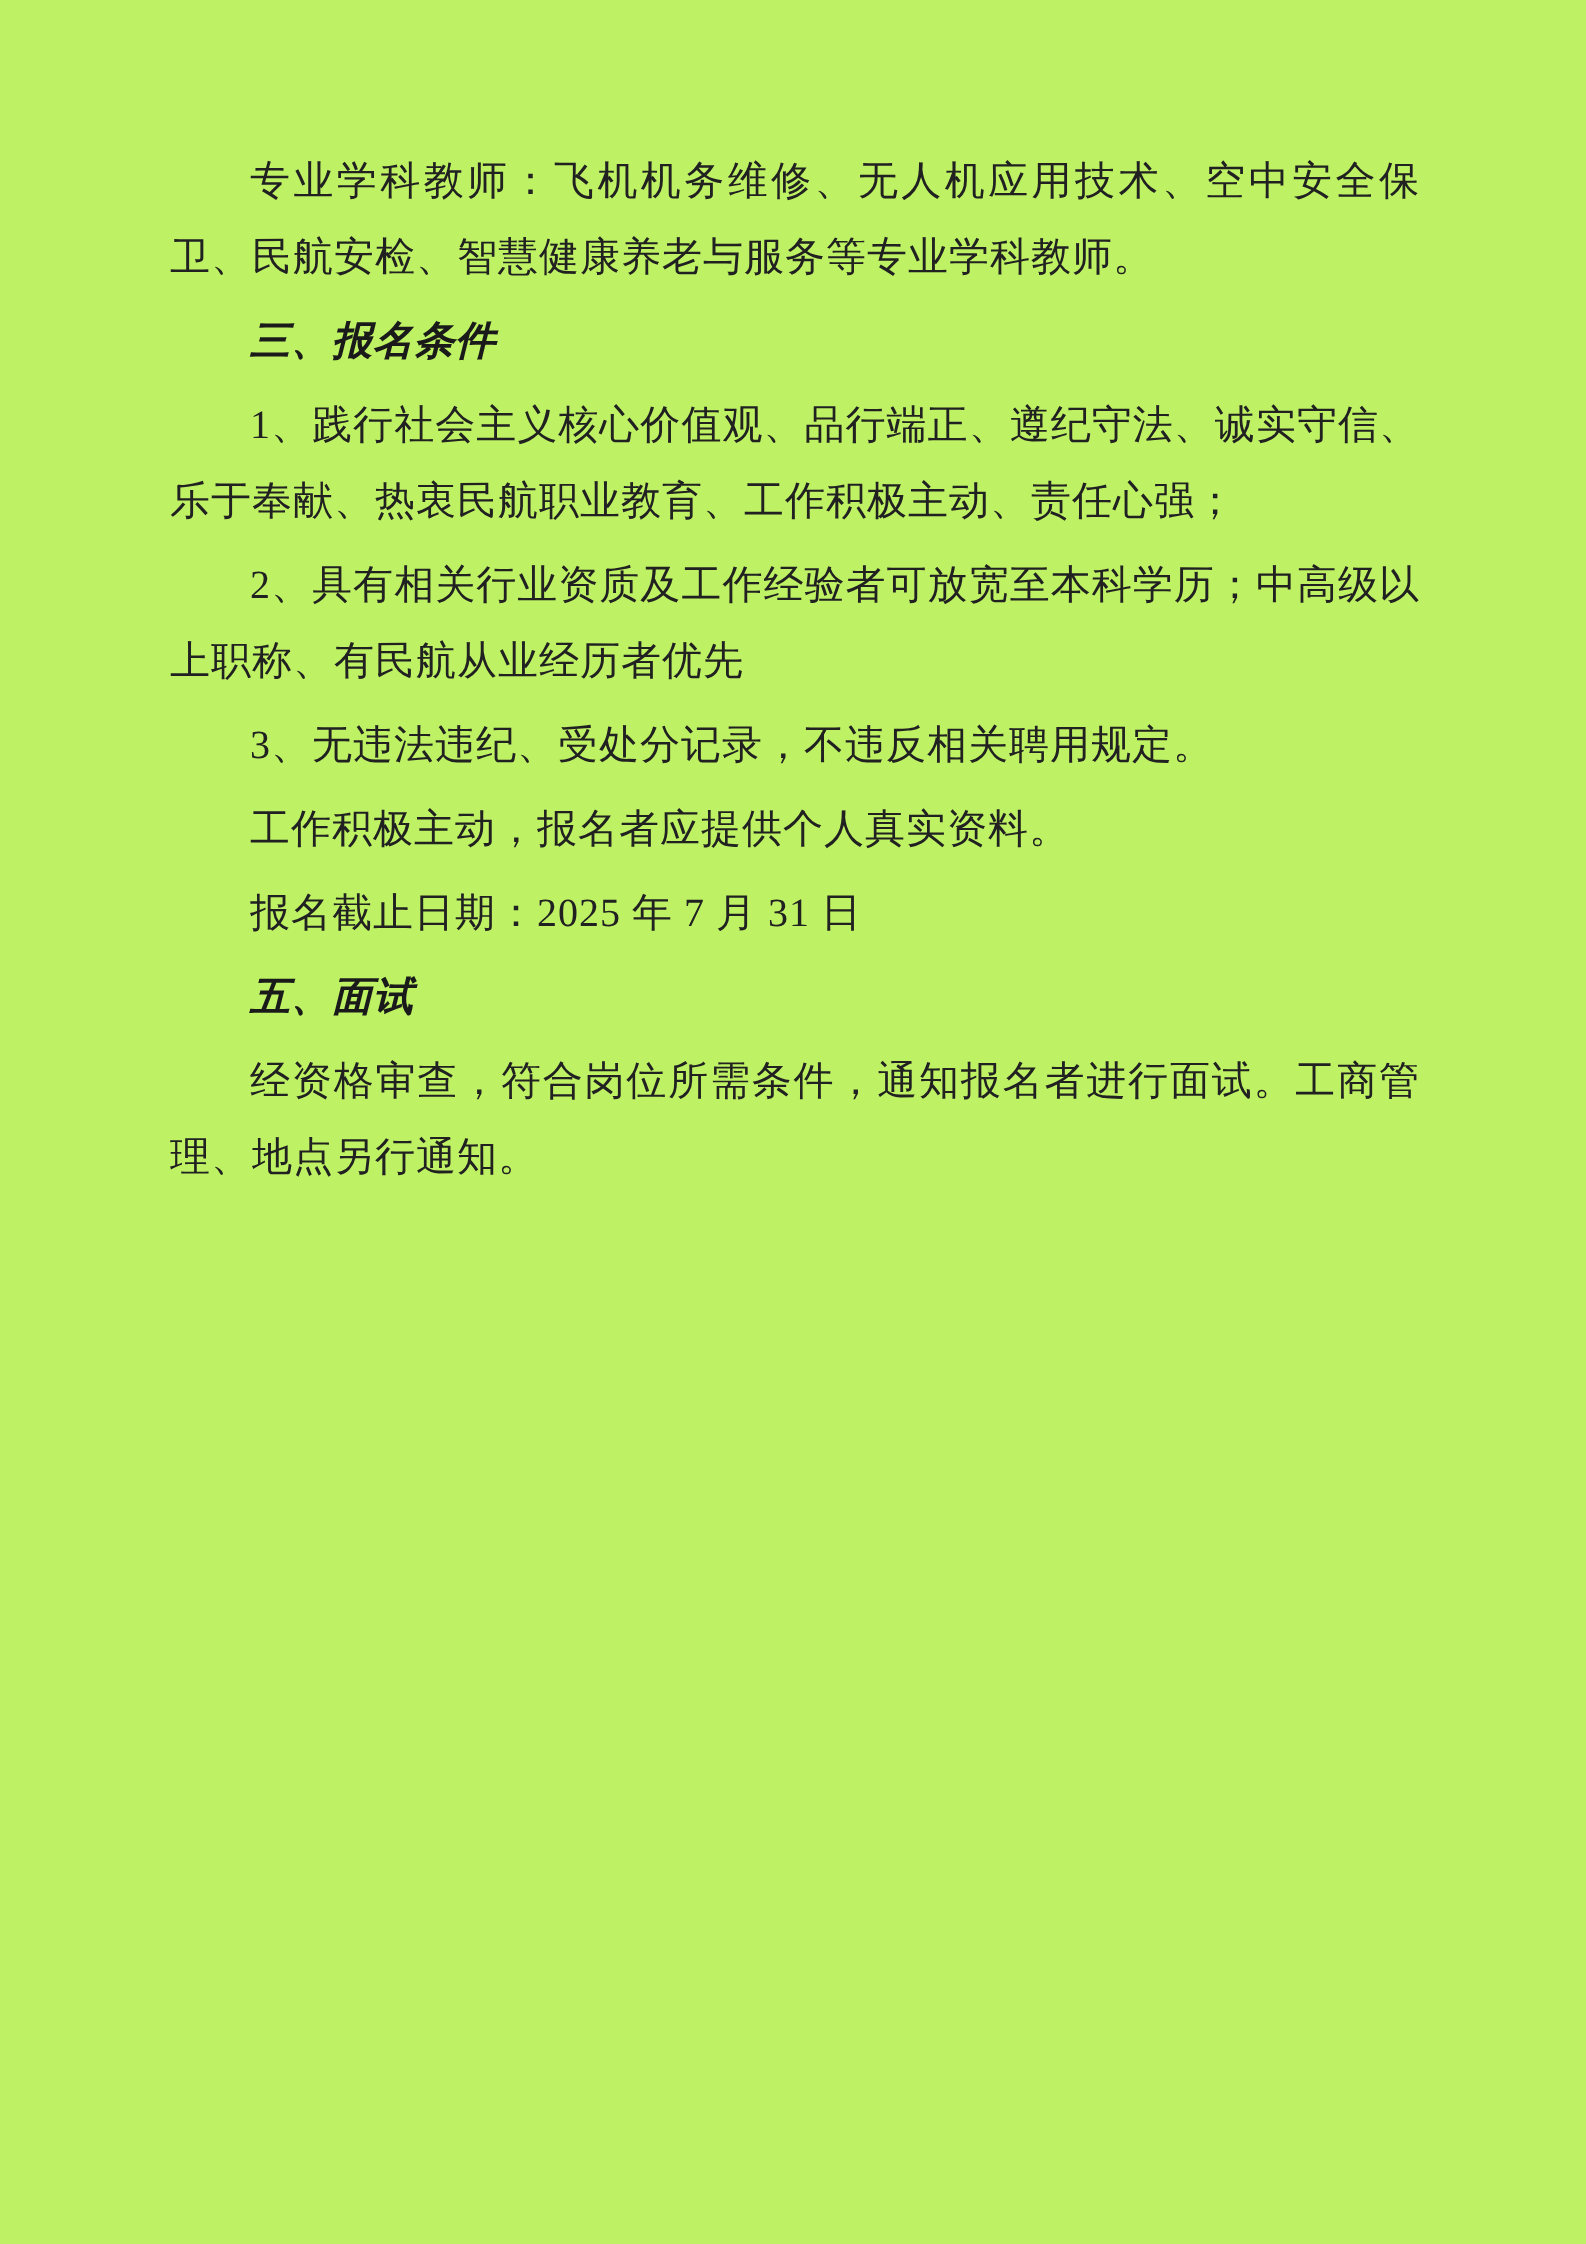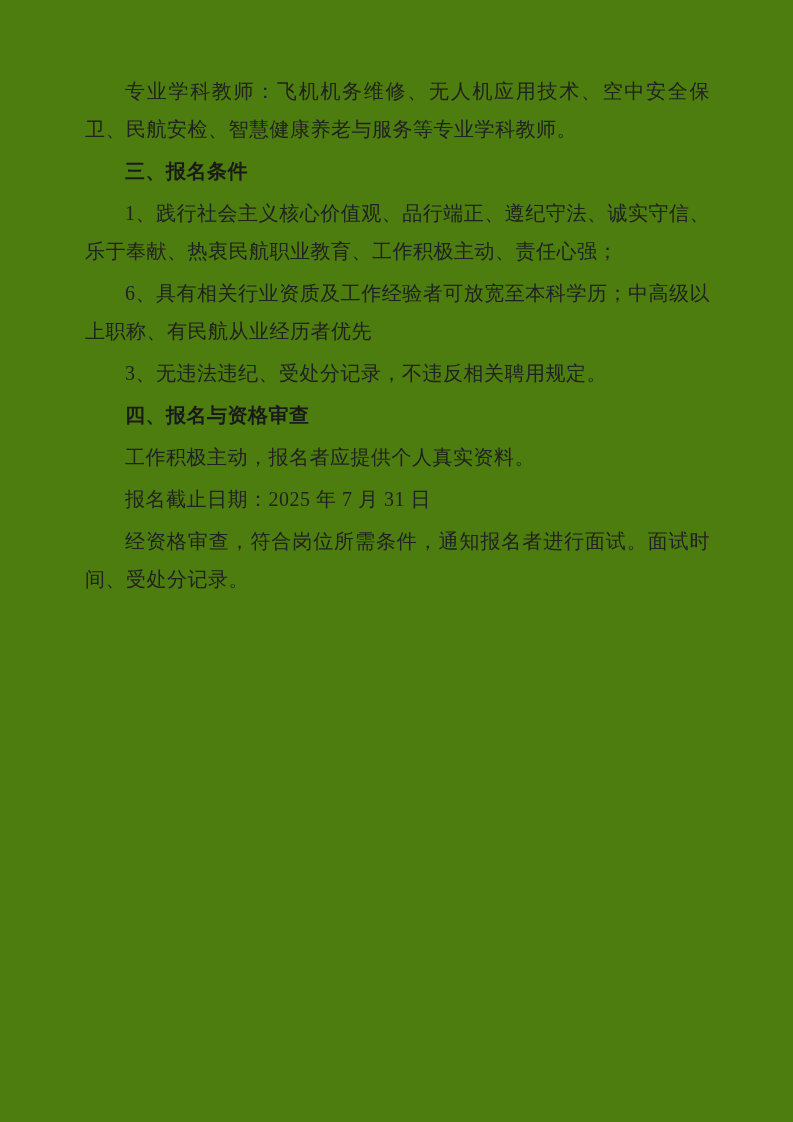--- a/index.html
+++ b/index.html
@@ -10,21 +10,21 @@
   body {
     width: 793px;
     height: 1122px;
     font-family: "Liberation Serif", "DejaVu Serif", serif;
     color: #212121;
   }
   .page {
     box-sizing: border-box;
     width: 793px;
     height: 1122px;
-    background: #4d7c0f;
+    background: #bef264;
     padding: 72px 83px 40px 85px;
     overflow: hidden;
   }
   .para {
     font-size: 20px;
     line-height: 38px;
     text-align: justify;
     text-indent: 2em;
     margin: 0 0 4px 0;
     overflow-wrap: break-word;
@@ -32,43 +32,44 @@
   }
   .heading {
     font-size: 20px;
     line-height: 38px;
     font-weight: 700;
     text-indent: 2em;
     margin: 0 0 4px 0;
     color: #1a1a1a;
     font-family: "Liberation Sans", "DejaVu Sans", sans-serif;
     letter-spacing: 0.5px;
+    font-style: italic;
   }
 </style>
 </head>
 <body>
 
 <div class="page">
 
   <p class="para">专业学科教师：飞机机务维修、无人机应用技术、空中安全保卫、民航安检、智慧健康养老与服务等专业学科教师。</p>
 
   <h3 class="heading">三、报名条件</h3>
 
   <p class="para">1、践行社会主义核心价值观、品行端正、遵纪守法、诚实守信、乐于奉献、热衷民航职业教育、工作积极主动、责任心强；</p>
 
-  <p class="para">6、具有相关行业资质及工作经验者可放宽至本科学历；中高级以上职称、有民航从业经历者优先</p>
+  <p class="para">2、具有相关行业资质及工作经验者可放宽至本科学历；中高级以上职称、有民航从业经历者优先</p>
 
 
   <p class="para">3、无违法违纪、受处分记录，不违反相关聘用规定。</p>
 
-  <h3 class="heading">四、报名与资格审查</h3>
 
   <p class="para">工作积极主动，报名者应提供个人真实资料。</p>
 
 
 
   <p class="para">报名截止日期：2025 年 7 月 31 日</p>
 
+  <h3 class="heading">五、面试</h3>
 
-  <p class="para">经资格审查，符合岗位所需条件，通知报名者进行面试。面试时间、受处分记录。</p>
+  <p class="para">经资格审查，符合岗位所需条件，通知报名者进行面试。工商管理、地点另行通知。</p>
 
 
 </div>
 
 </body></html>

